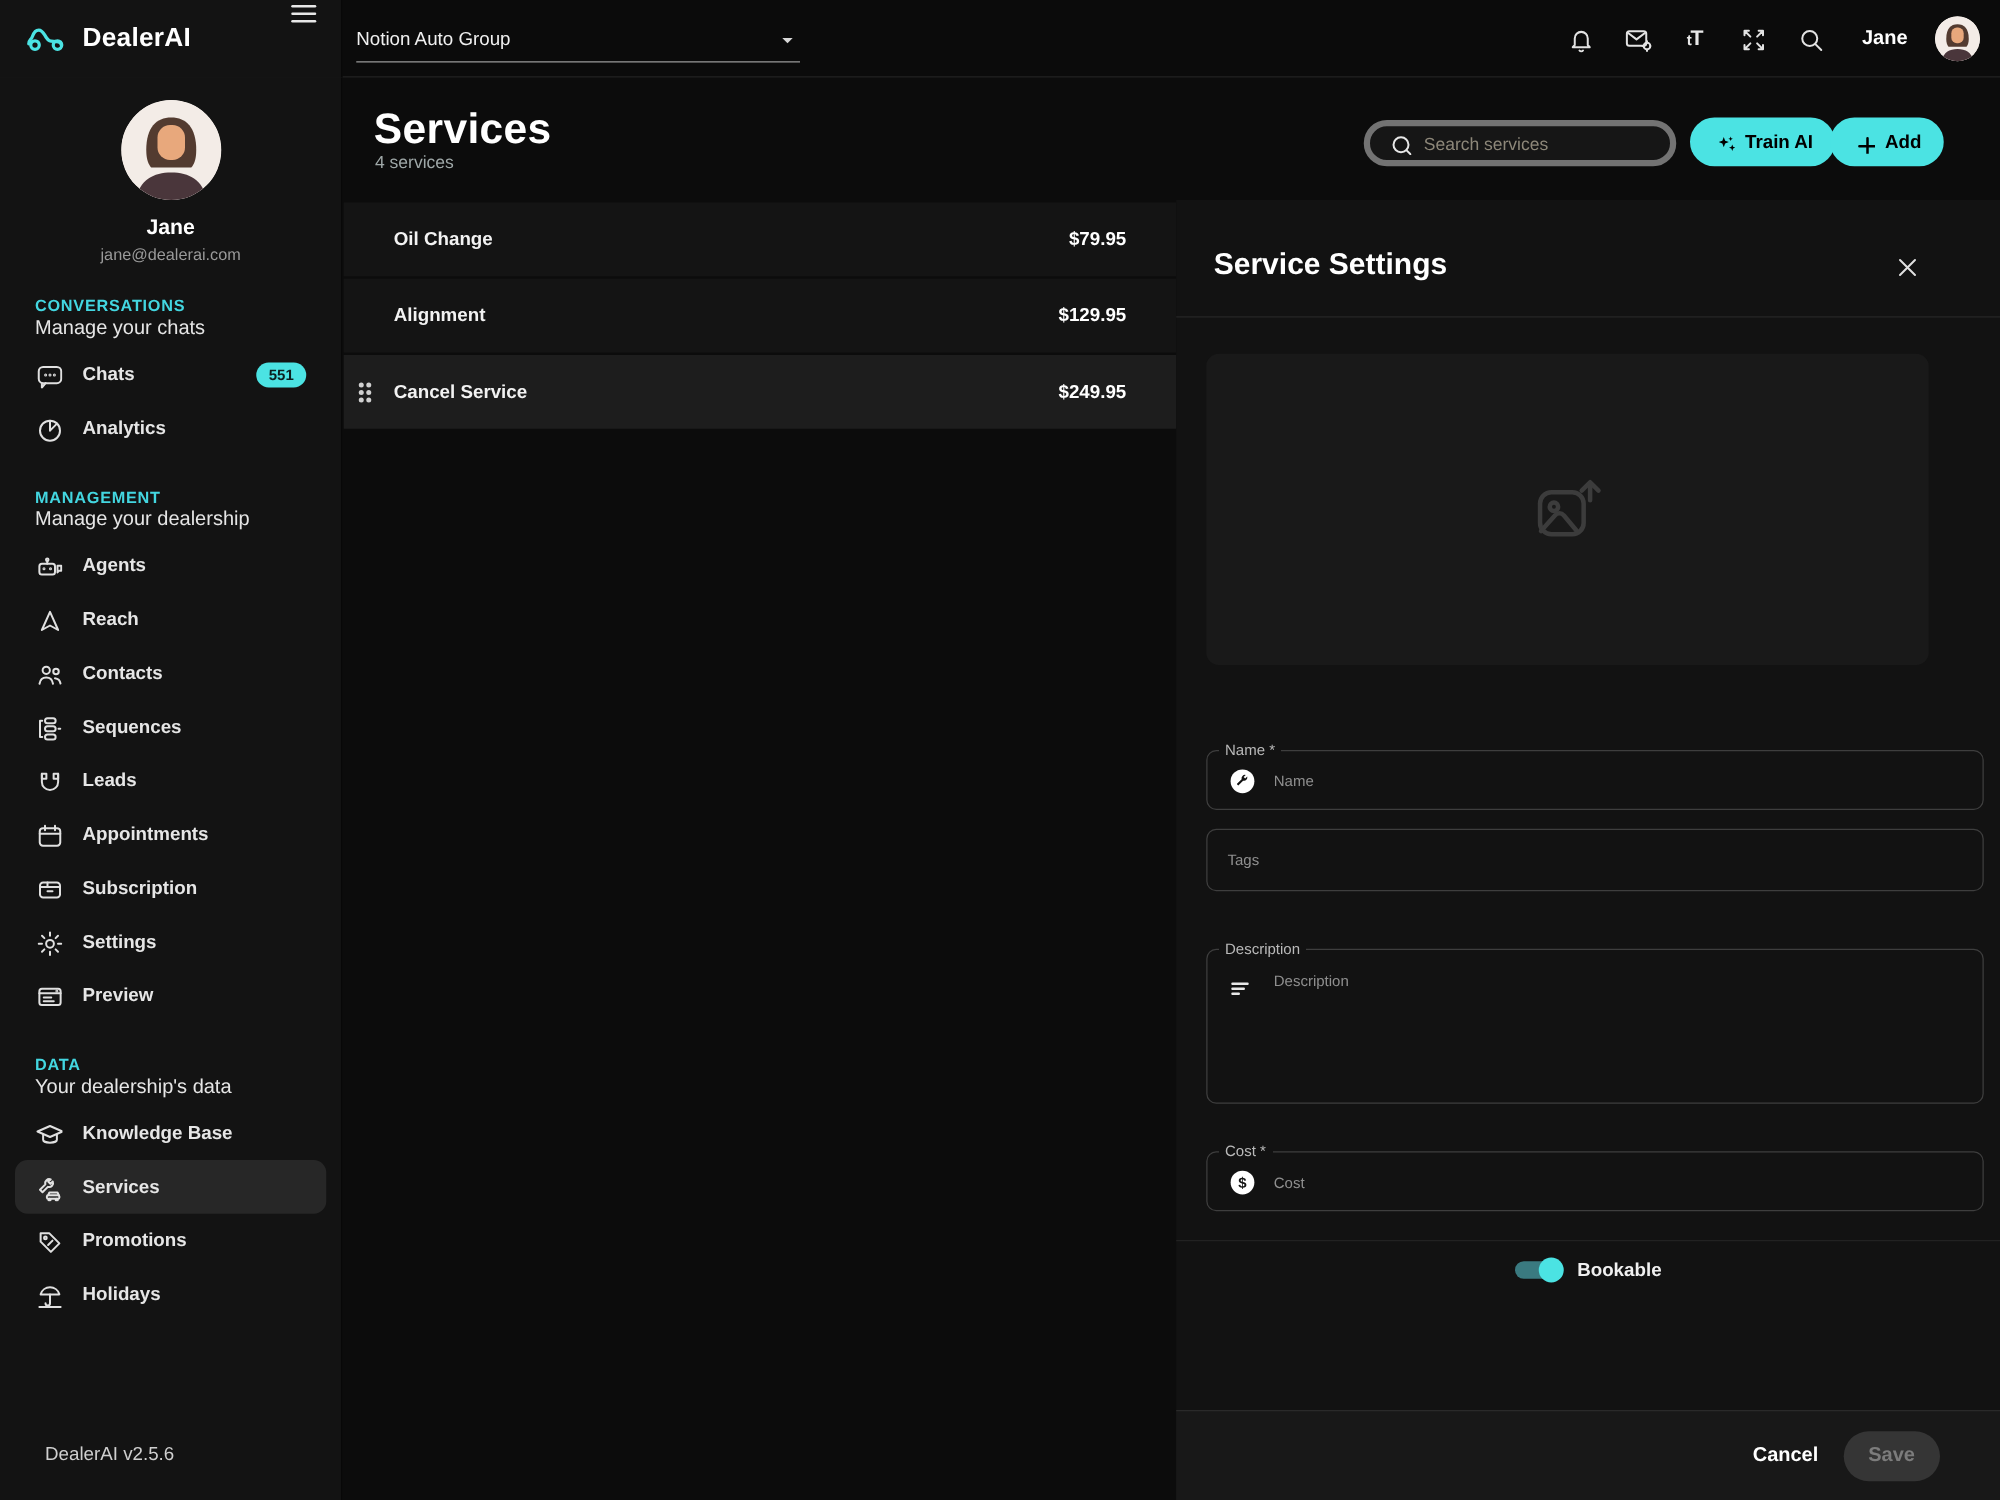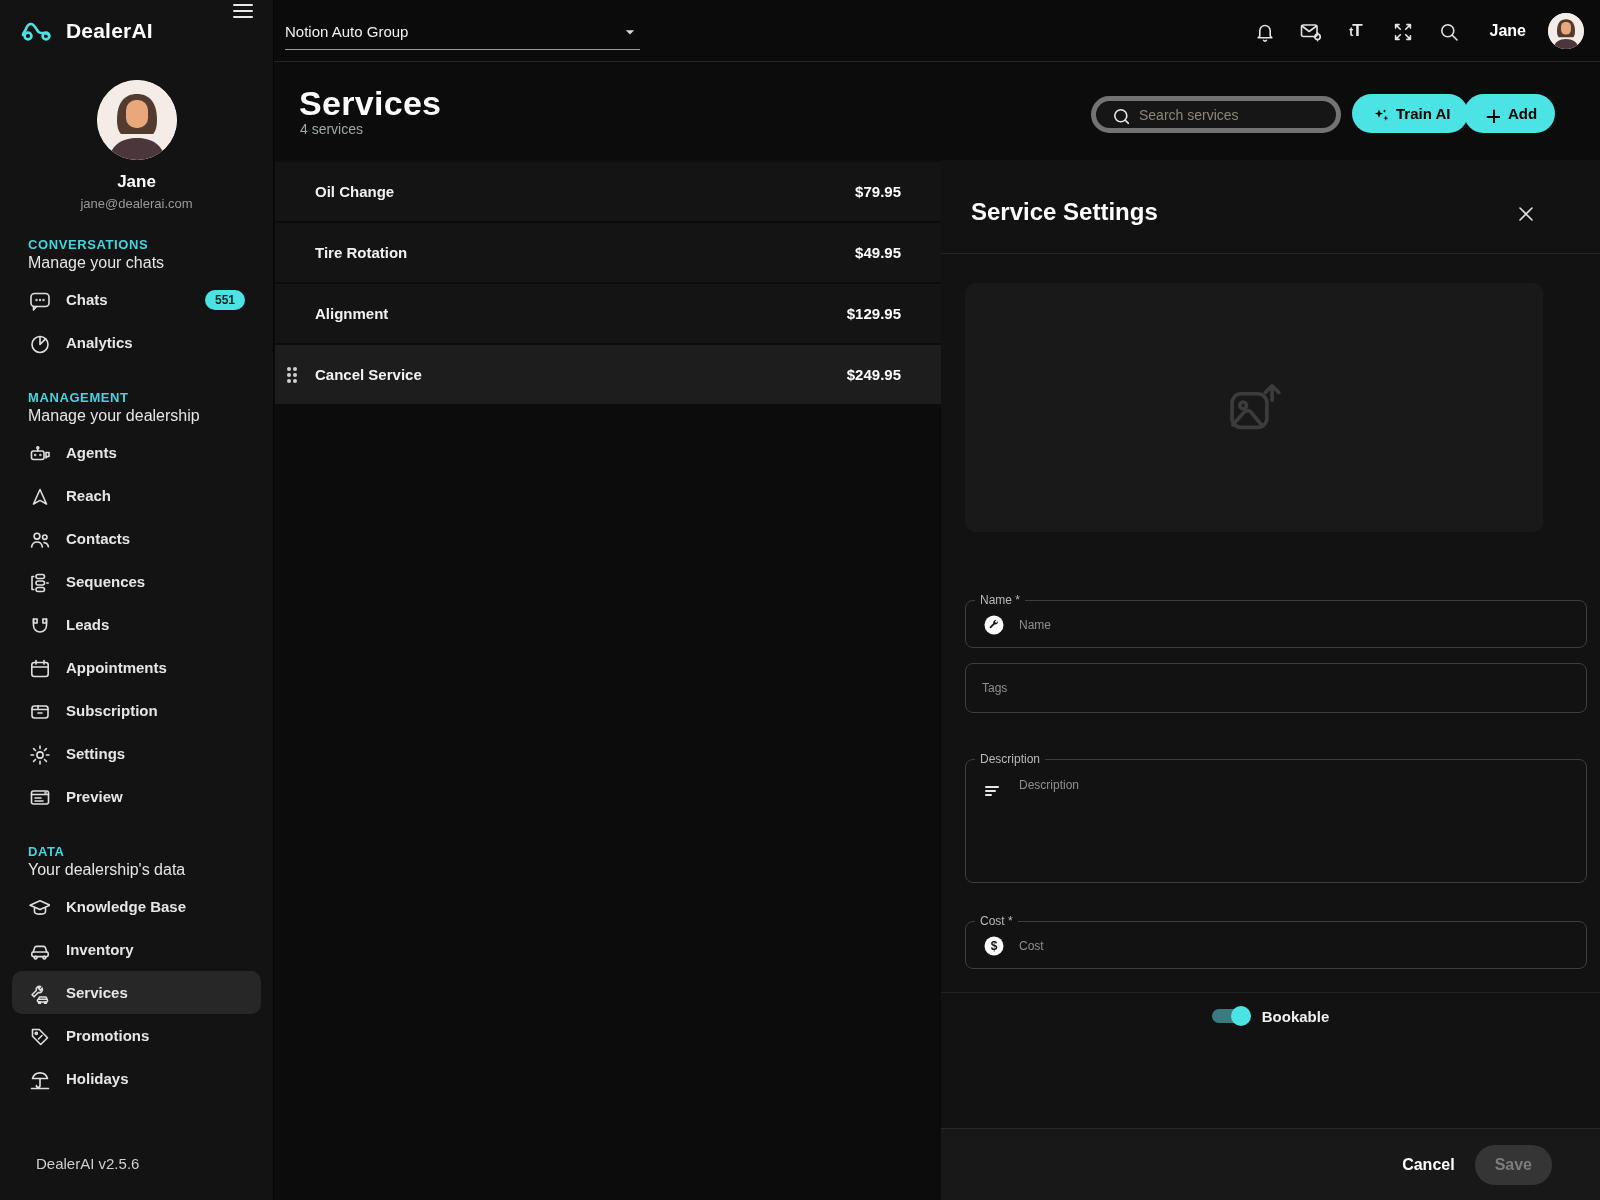--- a/index.html
+++ b/index.html
@@ -286,29 +286,20 @@
   <div class="section">
     <div class="section-title">DATA</div>
     <div class="section-sub">Your dealership's data</div>
     <div class="nav-item">
       <svg class="ic">
           <path d="M12 4.8 22 9.2l-10 4.4L2 9.2z"></path>
           <path d="M6.5 11.6v4.2c0 1.3 2.5 2.3 5.5 2.3s5.5-1 5.5-2.3v-4.2"></path>
         </svg>
       <span class="nav-label">Knowledge Base</span>
     </div>
-    <div class="nav-item">
-      <svg class="ic">
-          <path d="M5.2 13l1.4-4.2A2 2 0 0 1 8.5 7.4h7a2 2 0 0 1 1.9 1.4L18.8 13"></path>
-          <rect x="3.8" y="13" width="16.4" height="4.6" rx="1.5"></rect>
-          <circle cx="7.6" cy="18.6" r="1.4"></circle>
-          <circle cx="16.4" cy="18.6" r="1.4"></circle>
-        </svg>
-      <span class="nav-label">Inventory</span>
-    </div>
     <div class="nav-item selected">
       <svg class="ic">
           <path d="M12.6 4.6a3.2 3.2 0 0 0-4.3 3.9L4 12.8l2 2 4.3-4.3a3.2 3.2 0 0 0 3.9-4.3L12.3 8.1 10.5 6.3z"></path>
           <path d="M10.5 17.2l1-2.2h6.5l1 2.2"></path>
           <rect x="9.5" y="17.2" width="10" height="2.8" rx="1"></rect>
           <circle cx="11.6" cy="20.8" r="0.9"></circle>
           <circle cx="17.4" cy="20.8" r="0.9"></circle>
         </svg>
       <span class="nav-label">Services</span>
     </div>
@@ -359,24 +350,20 @@
       </svg>
     <span>Add</span>
   </button>
 
   <div class="service-list">
     <div class="service-row">
       <span class="service-name">Oil Change</span>
       <span class="service-price">$79.95</span>
     </div>
     <div class="service-row">
-      <span class="service-name">Tire Rotation</span>
-      <span class="service-price">$49.95</span>
-    </div>
-    <div class="service-row">
       <span class="service-name">Alignment</span>
       <span class="service-price">$129.95</span>
     </div>
     <div class="service-row selected">
       <span class="drag-handle">
         <svg width="14" height="22" viewBox="0 0 14 22" fill="#d0d0d0">
             <circle cx="4" cy="5" r="2"></circle>
             <circle cx="10" cy="5" r="2"></circle>
             <circle cx="4" cy="11" r="2"></circle>
             <circle cx="10" cy="11" r="2"></circle>

